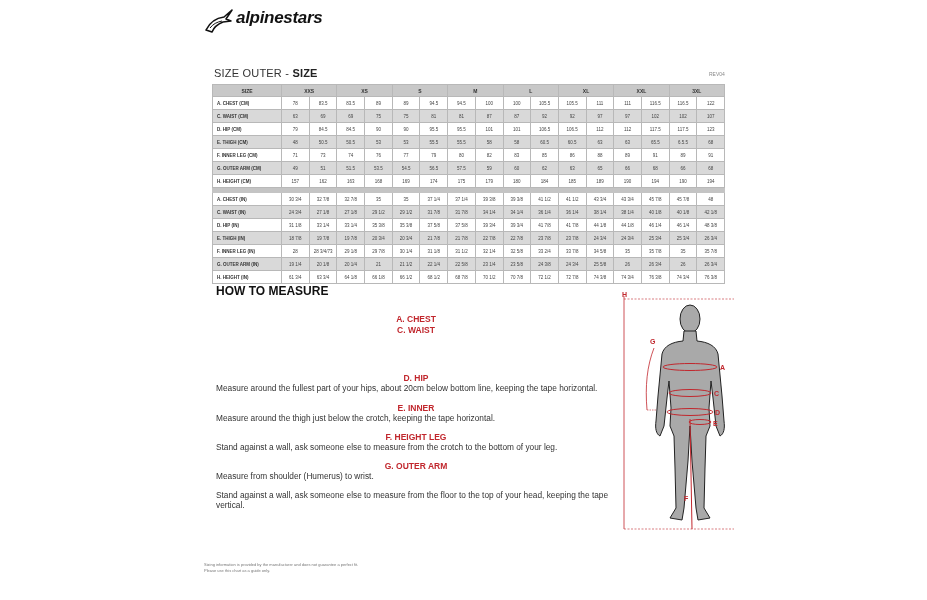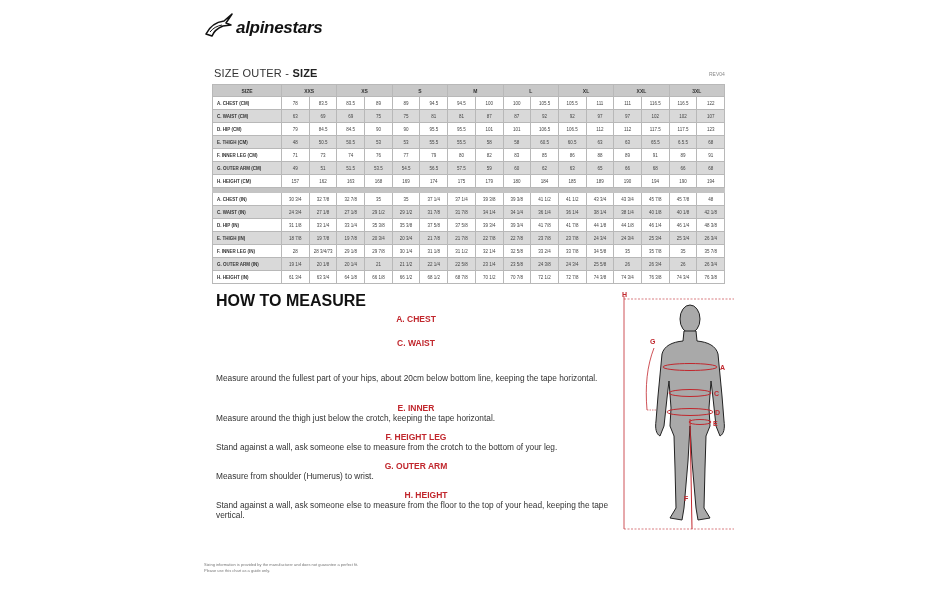--- a/index.html
+++ b/index.html
@@ -1,29 +1,29 @@
 <!DOCTYPE html>
 <html><head>
 <meta charset="utf-8">
 <style>
   html, body { margin:0; padding:0; background:#ffffff; }
   body { width:927px; height:600px; position:relative; overflow:hidden; font-family:"Liberation Sans", sans-serif; color:#222; }
-  .logo { position:absolute; left:204px; top:8px; height:30px; display:flex; align-items:flex-end; }
+  .logo { position:absolute; left:204px; top:8px; height:30px; display:flex; align-items:flex-start; }
   .logo-text { font-family:"Liberation Sans", sans-serif; font-style:italic; font-weight:bold; font-size:17px; letter-spacing:-0.3px; color:#111; margin-left:2px; }
   .title { position:absolute; left:214px; top:67px; font-size:11px; color:#333; letter-spacing:0.2px; }
   .title b { font-weight:bold; color:#222; }
   .rev { position:absolute; left:709px; top:71px; font-size:5px; color:#888; }
   table.sz { position:absolute; left:212px; top:84px; width:513px; border-collapse:collapse; table-layout:fixed; }
   table.sz td, table.sz th { border:1px solid #b8b8b8; font-size:4.5px; text-align:center; height:12px; padding:0; color:#444; white-space:nowrap; overflow:hidden; }
   table.sz th { background:#c8c8c8; font-weight:bold; font-size:5px; color:#333; height:11px; }
   table.sz td.lbl { text-align:left; padding-left:4px; font-weight:bold; color:#333; font-size:4.5px; }
   table.sz tr.alt td { background:#d9d9d9; }
   table.sz tr.sep td { background:#c4c4c4; height:4px; border-color:#c4c4c4; }
   table.sz col.c0 { width:69px; }
-  .htm { position:absolute; left:216px; top:292px; font-weight:bold; font-size:16px; color:#111; }
+  .htm { position:absolute; left:216px; top:284px; font-weight:bold; font-size:12px; color:#111; }
   .measure { position:absolute; left:216px; width:400px; }
   .measure .h { color:#c1272d; font-weight:bold; font-size:8.5px; line-height:10px;text-align:center; }
   .measure .d { font-size:8.3px; color:#333; line-height:10px; }
   .foot { position:absolute; left:204px; top:562px; font-size:4px; color:#777; line-height:5.5px; }
   .figure { position:absolute; left:612px; top:286px; width:130px; height:260px; }
 </style>
 </head>
 <body>
 
 <div class="logo">
@@ -345,40 +345,40 @@
         <td>76 3/8</td>
       </tr>
     </tbody>
 </table>
 
 <div class="htm">HOW TO MEASURE</div>
 
 <div class="measure" style="top:314px">
   <div class="h">A. CHEST</div>
 </div>
-<div class="measure" style="top:338px">
+<div class="measure" style="top:325px">
   <div class="h">C. WAIST</div>
 </div>
 <div class="measure" style="top:373px">
+  <div class="h">D. HIP</div>
   <div class="d">Measure around the fullest part of your hips, about 20cm below bottom line, keeping the tape horizontal.</div>
 </div>
 <div class="measure" style="top:403px">
   <div class="h">E. INNER</div>
   <div class="d">Measure around the thigh just below the crotch, keeping the tape horizontal.</div>
 </div>
 <div class="measure" style="top:432px">
   <div class="h">F. HEIGHT LEG</div>
   <div class="d">Stand against a wall, ask someone else to measure from the crotch to the bottom of your leg.</div>
 </div>
 <div class="measure" style="top:461px">
   <div class="h">G. OUTER ARM</div>
   <div class="d">Measure from shoulder (Humerus) to wrist.</div>
 </div>
 <div class="measure" style="top:490px;width:420px">
-  <div class="h">H. HEIGHT</div>
   <div class="d">Stand against a wall, ask someone else to measure from the floor to the top of your head, keeping the tape vertical.</div>
 </div>
 
 <svg class="figure" viewBox="0 0 130 260">
 
   <line x1="12" y1="10" x2="12" y2="243" stroke="#c1272d" stroke-width="0.8"></line>
   <line x1="12" y1="13" x2="122" y2="13" stroke="#c1272d" stroke-width="0.6" stroke-dasharray="2 1.5"></line>
   <line x1="12" y1="243" x2="122" y2="243" stroke="#c1272d" stroke-width="0.6" stroke-dasharray="2 1.5"></line>
   <text x="10" y="11" font-size="7" font-weight="bold" fill="#c1272d" font-family="Liberation Sans, sans-serif">H</text>
 

